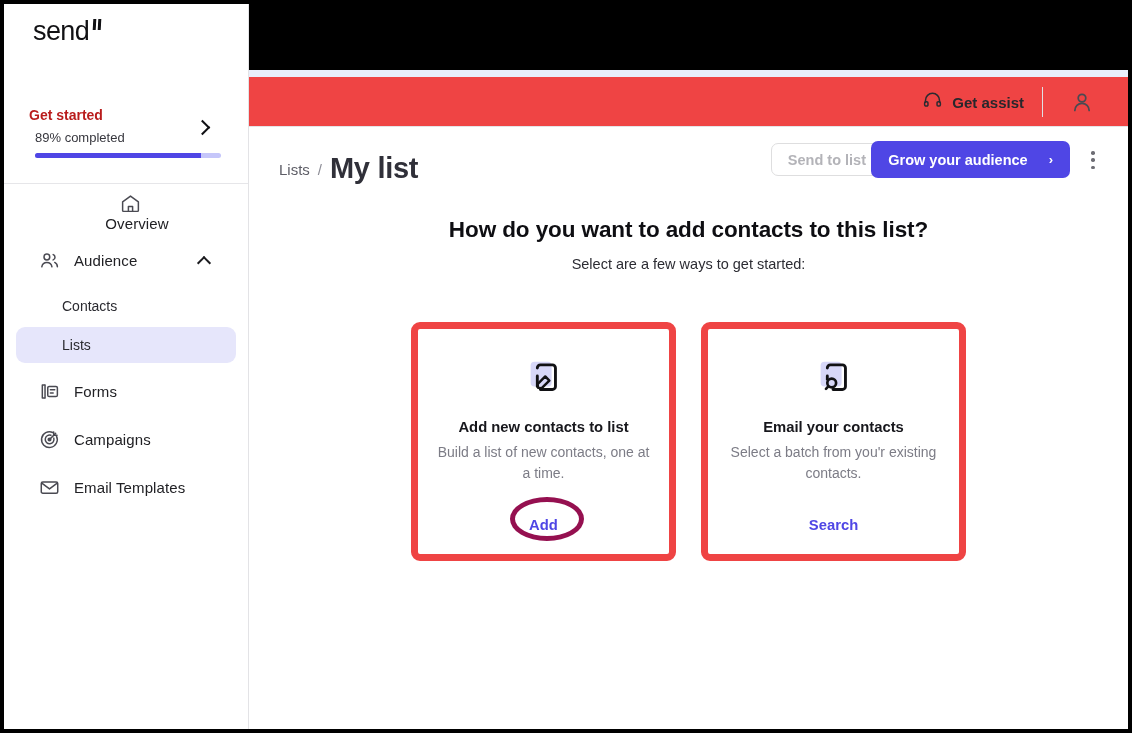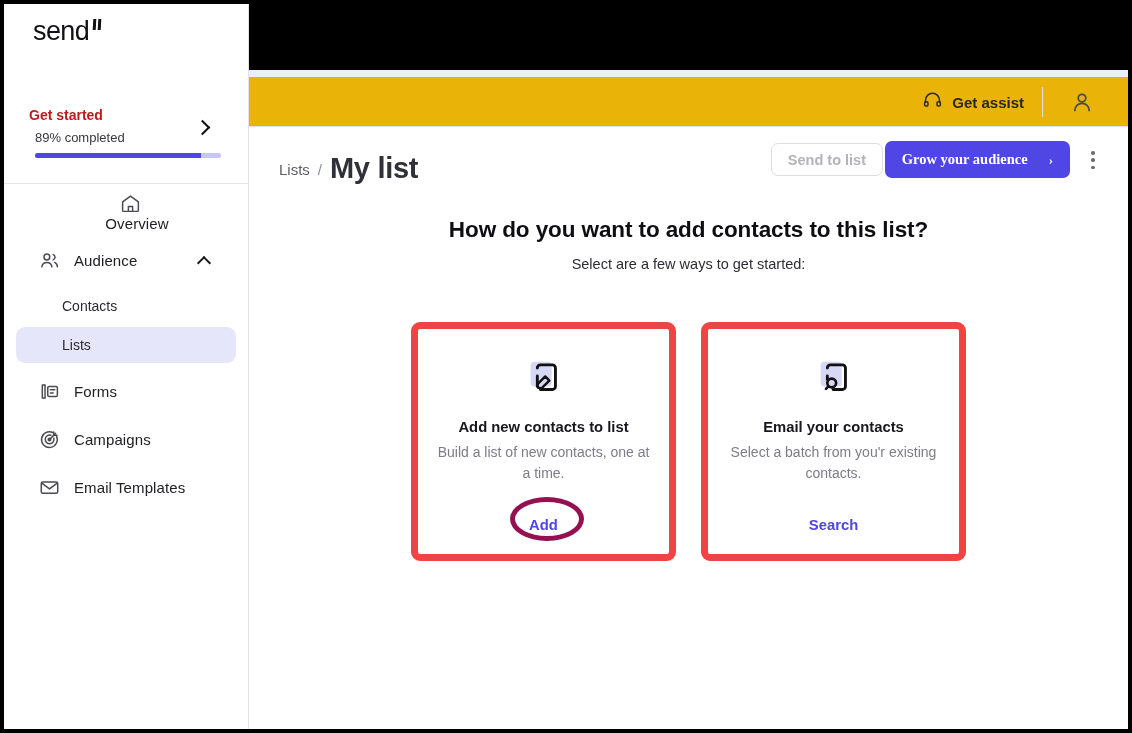--- a/index.html
+++ b/index.html
@@ -173,21 +173,21 @@
     left: 245px; top: 66px;
     width: 879px; height: 7px;
     background: #e9effb;
   }
 
   
   #headerbar {
     position: absolute;
     left: 245px; top: 73px;
     width: 879px; height: 50px;
-    background: #eab308;
+    background: #ef4444;
     border-bottom: 1px solid #e4e4e7;
     box-sizing: border-box;
   }
   #get-assist {
     position: absolute;
     right: 104px; top: 13px;
     display: flex; align-items: center;
     cursor: pointer;
   }
   #get-assist .lbl {
@@ -246,21 +246,21 @@
   #grow-audience {
     position: absolute;
     right: 58px; top: 14px;
     height: 37px;
     padding: 0 17px;
     border: none;
     border-radius: 7px;
     background: #4f46e5;
     color: #ffffff;
     font-size: 14.5px; font-weight: 700;
-    font-family: Liberation Serif, serif;
+    font-family: Liberation Sans, sans-serif;
     display: flex; align-items: center;
     cursor: pointer;
   }
   #grow-audience .arrow { margin-left: 21px; font-size: 13px; font-weight: 700; }
   #kebab {
     position: absolute;
     right: 24px; top: 22px;
     width: 22px; height: 22px;
     display: flex; flex-direction: column; align-items: center;
     justify-content: space-between;

